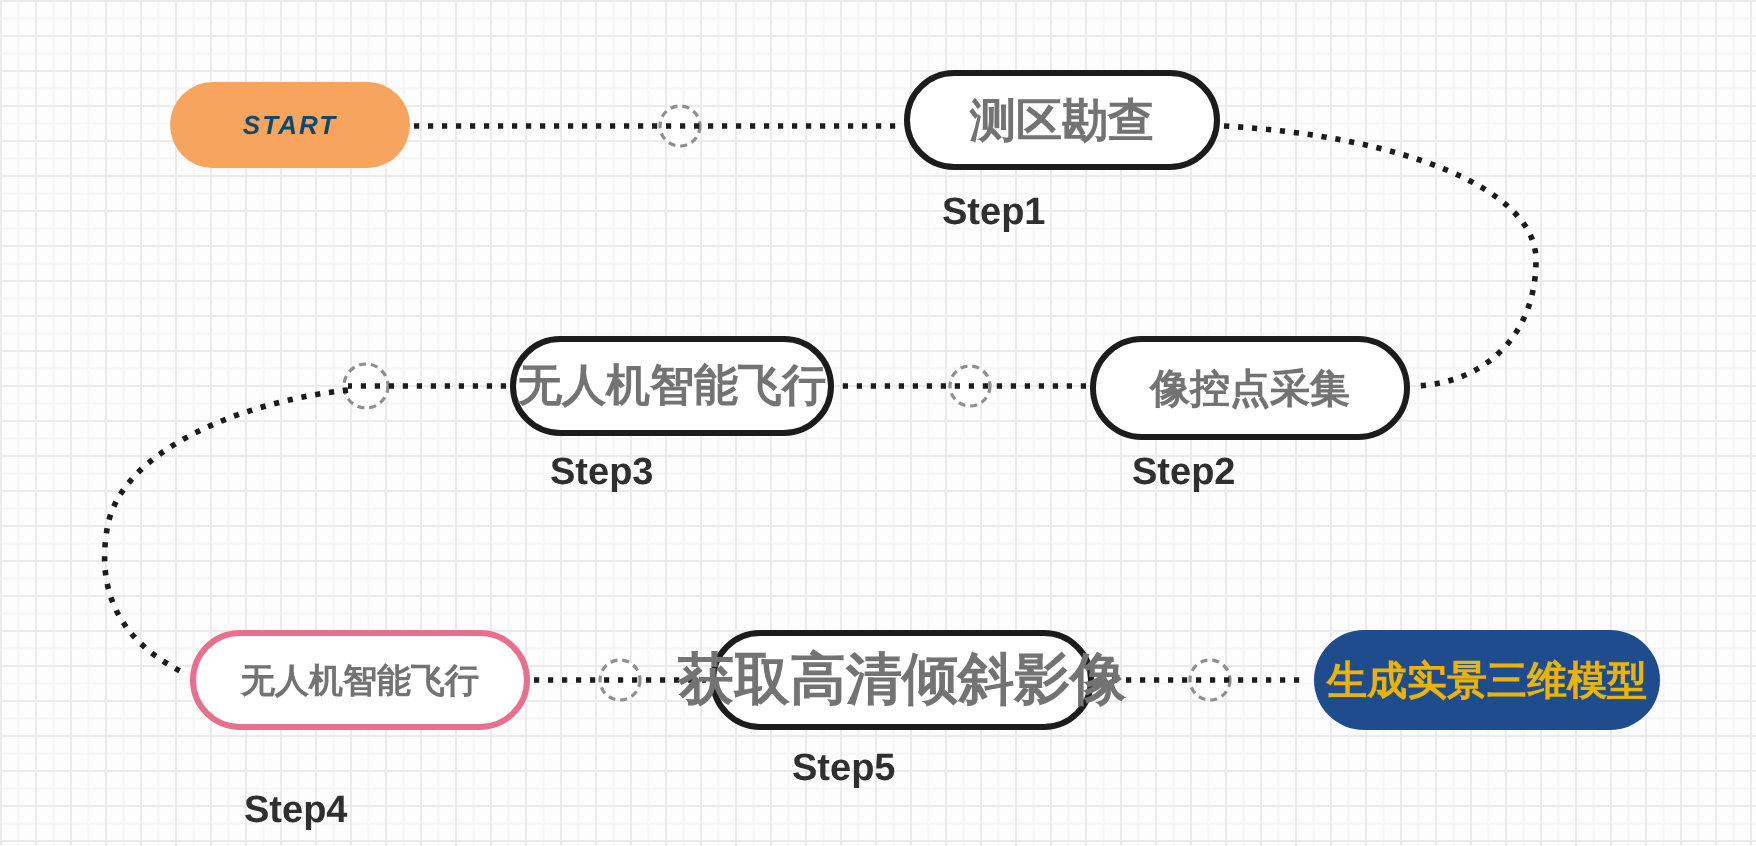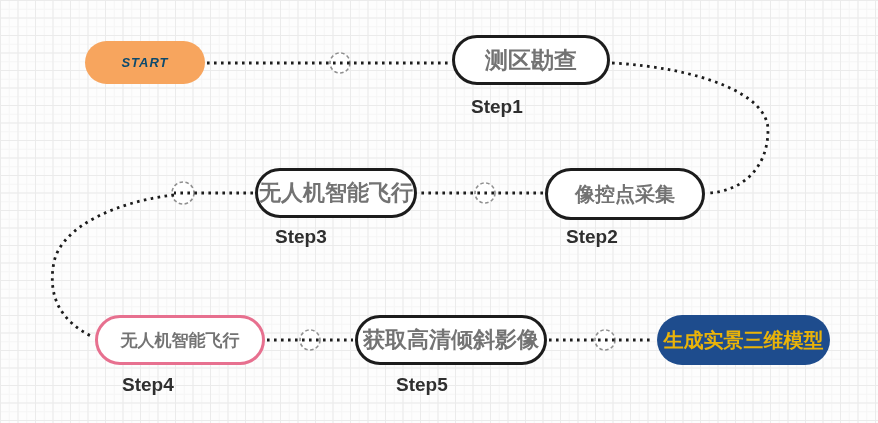--- a/index.html
+++ b/index.html
@@ -32,35 +32,35 @@
   }
   .node-start{
     left:85px;top:41px;width:120px;height:43px;
     background:#f7a55e;border:none;border-radius:22px;
     color:#0c4a6e;font-size:13px;letter-spacing:1px;font-style:italic;
   }
   .node-survey{left:452px;top:35px;width:158px;height:50px;font-size:23px;}
   .node-route{left:255px;top:168px;width:162px;height:50px;font-size:22px;}
   .node-gcp{left:545px;top:168px;width:160px;height:52px;font-size:20px;}
   .node-flight{left:95px;top:315px;width:170px;height:50px;font-size:17px;border-color:#e7708f;}
-  .node-imagery{left:355px;top:315px;width:192px;height:50px;font-size:22px;}
+  .node-imagery{left:355px;top:315px;width:192px;height:50px;font-size:28px;}
   .node-model{
     left:657px;top:315px;width:173px;height:50px;
     background:#1e4c8d;border:none;border-radius:25px;
     color:#eab308;font-size:20px;
   }
   .step-label{
     position:absolute;z-index:2;
     width:120px;text-align:left;
     font-size:19px;font-weight:700;color:#2f2f2f;
   }
   .step1{left:471px;top:96px;}
   .step2{left:566px;top:226px;}
   .step3{left:275px;top:226px;}
-  .step4{left:122px;top:374px;}
+  .step4{left:122px;top:395px;}
   .step5{left:396px;top:374px;}
 </style>
 </head>
 <body>
 
 <div class="canvas">
 
   <svg class="connector-layer" width="878" height="423" viewBox="0 0 878 423">
 
     <g stroke="#8f8f8f" stroke-width="1.6" fill="#ffffff" stroke-dasharray="3.5 2.5">

